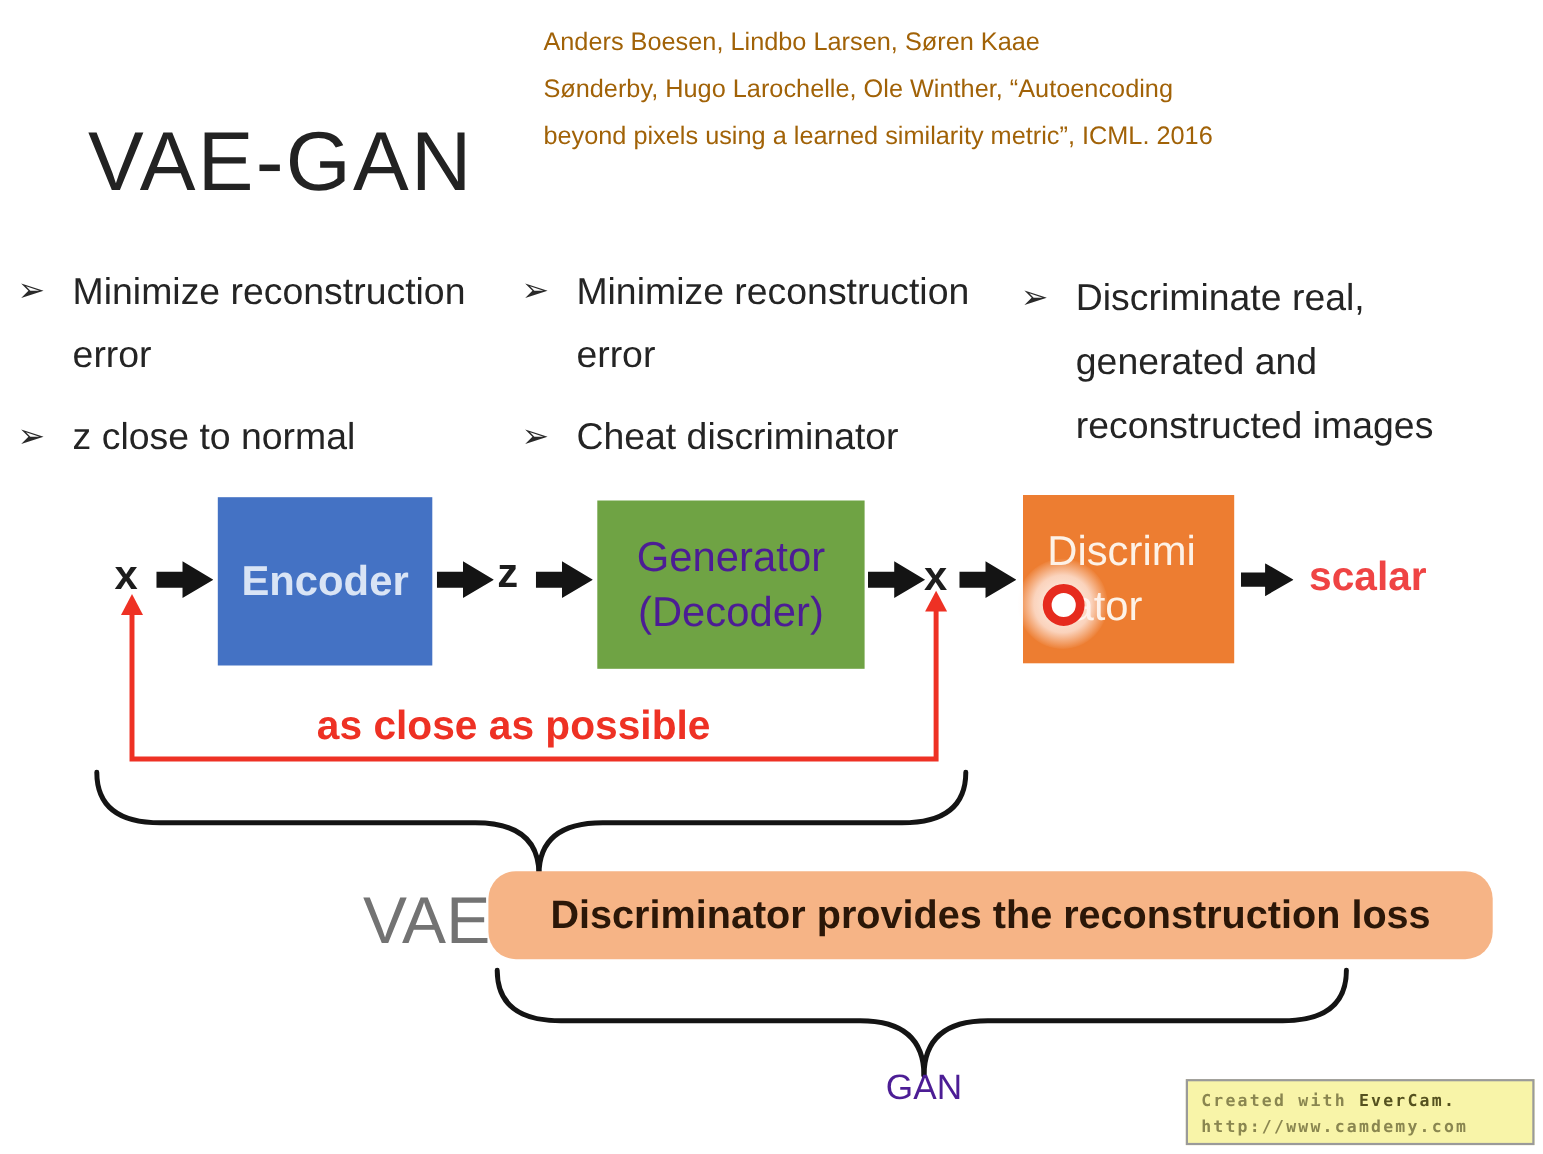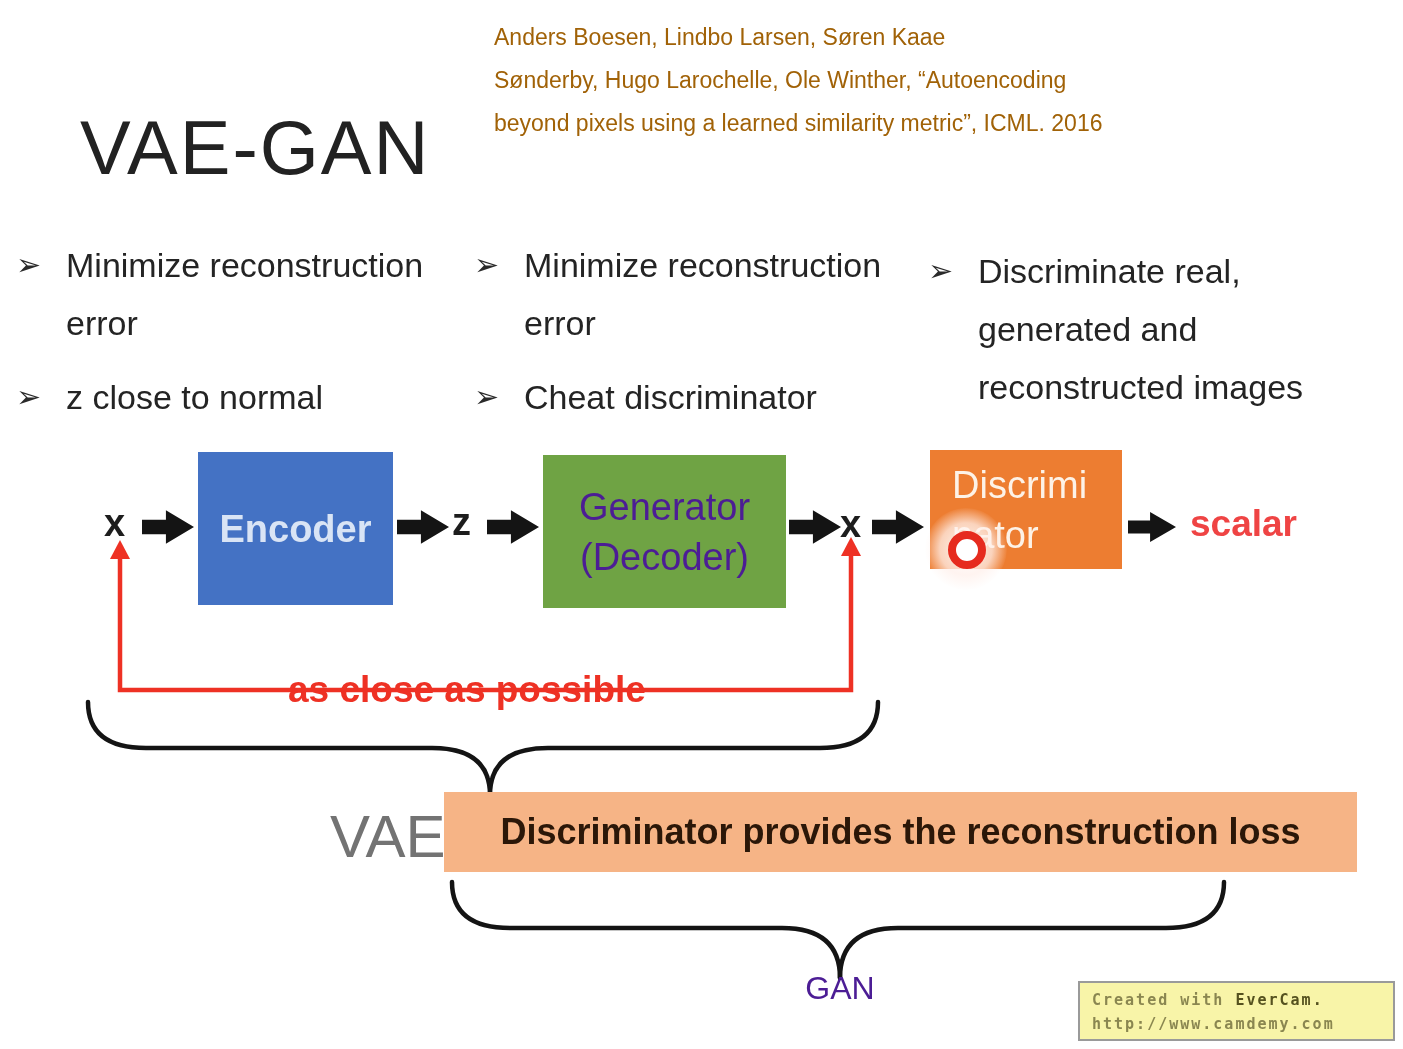--- a/index.html
+++ b/index.html
@@ -17,26 +17,26 @@
   .col2{left:474px;top:236px;width:455px;}
   .col3{left:928px;top:242px;width:475px;}
   .bullet-item{display:flex;font-size:34px;line-height:58px;color:#242424;}
   .bullet-marker{flex:0 0 50px;font-family:"DejaVu Sans",sans-serif;font-size:30px;line-height:58px;color:#2a2a2a;}
   .bullet-text{flex:1;}
   
   .node-label{font-size:38px;font-weight:700;color:#1d1d1d;}
   .box{display:flex;flex-direction:column;justify-content:center;text-align:center;font-size:38px;line-height:50px;}
   .box-encoder{left:198px;top:452px;width:195px;height:153px;color:#d9e4f5;}
   .box-generator{left:543px;top:455px;width:243px;height:153px;color:#4c1d95;}
-  .box-discriminator{left:930px;top:450px;width:192px;height:119px;color:#fdf2e7;text-align:left;padding-left:22px;box-sizing:border-box;}
+  .box-discriminator{left:930px;top:450px;width:192px;height:153px;color:#fdf2e7;text-align:left;padding-left:22px;box-sizing:border-box;}
   .blockarrow{width:52px;height:38px;background:#141414;
     clip-path:polygon(0 31%,46% 31%,46% 6%,100% 50%,46% 94%,46% 69%,0 69%);}
   .scalar-label{left:1190px;top:503px;font-size:37px;font-weight:600;color:#ef4444;}
   
-  .close-label{left:288px;top:669px;font-size:37px;font-weight:600;}
+  .close-label{left:288px;top:639px;font-size:37px;font-weight:600;}
   
   .cursor-glow{left:925px;top:508px;width:82px;height:82px;border-radius:50%;
     background:radial-gradient(circle,rgba(255,255,255,0.95) 0%,rgba(255,240,235,0.75) 45%,rgba(255,255,255,0) 72%);}
   .cursor-ring{left:948px;top:531px;width:22px;height:22px;border:8px solid #e62b1e;border-radius:50%;background:#fff;}
   
   .vae-label{left:330px;top:802px;font-size:60px;color:#737373;}
   .gan-label{left:775px;top:970px;width:130px;text-align:center;font-size:32px;color:#4c1d95;}
   .highlight-bar{left:444px;top:792px;width:913px;height:80px;display:flex;align-items:center;justify-content:center;
     font-size:36px;font-weight:700;color:#2b1708;}
   
@@ -134,21 +134,21 @@
       <path d="M 1224 882 Q 1224 928 1166 928 L 898 928 Q 840 928 840 978"></path>
     </g>
   </svg>
 
   <div class="abs close-label" style="color: rgb(238, 49, 36);">as close as possible</div>
 
   <div class="abs cursor-glow"></div>
   <div class="abs cursor-ring"></div>
 
   <div class="abs vae-label">VAE</div>
-  <div class="abs highlight-bar" style="background-color: rgb(246, 180, 134);">
+  <div class="abs highlight-bar" style="background-color: rgb(246, 180, 134); border-radius: 25px;">
     <span>Discriminator provides the reconstruction loss</span>
   </div>
   <div class="abs gan-label">GAN</div>
 
   <div class="abs watermark" style="background-color: rgb(248, 244, 168);">
     <div><span>Created with </span><span class="brand">EverCam</span><span class="brand">.</span></div>
     <div>http://www.camdemy.com</div>
   </div>
 
 </div>

